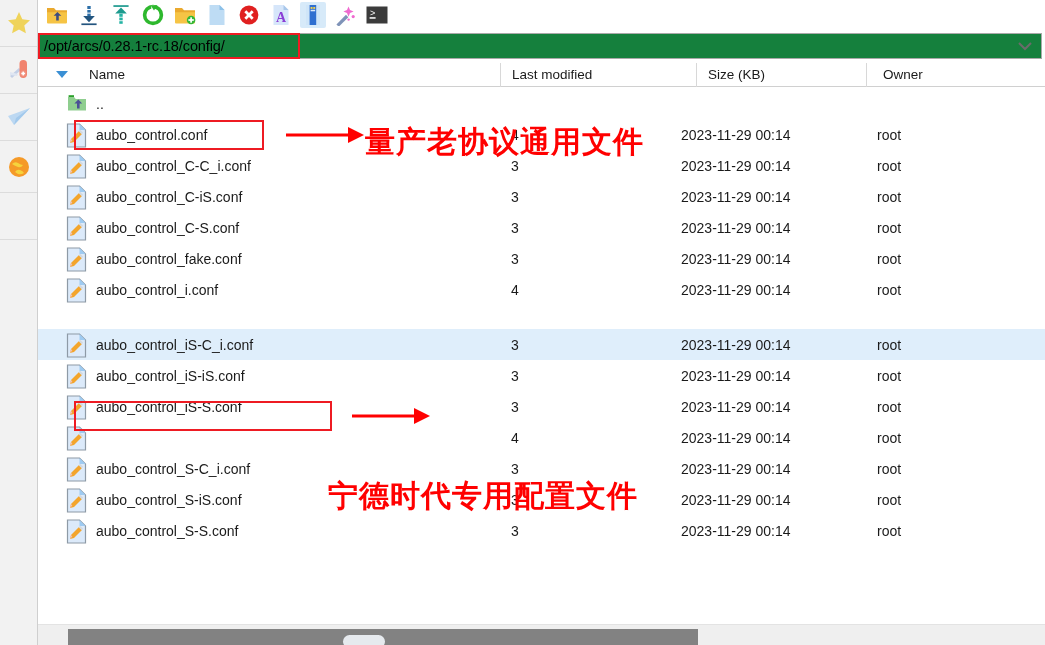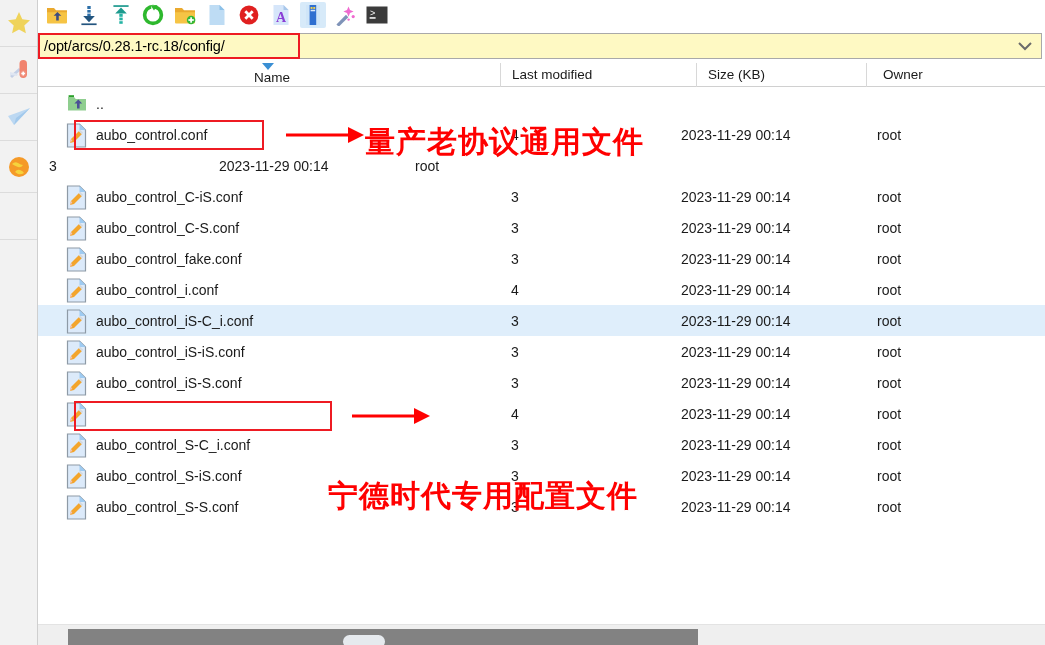--- a/index.html
+++ b/index.html
@@ -65,21 +65,21 @@
     width: 1007px; height: 28px;
     background: #ffffff;
     display: flex;
     align-items: center;
   }
   #pathbox {
     position: relative;
     flex: 1;
     height: 26px;
     border: 1px solid #a9a9a9;
-    background: #fef9c3;
+    background: #15803d;
     display: flex;
     align-items: center;
     margin-right: 3px;
   }
   #pathvalue {
     font-size: 14.5px;
     color: #000000;
     padding-left: 5px;
     white-space: nowrap;
     letter-spacing: -0.1px;
@@ -106,21 +106,21 @@
     width: 1007px; height: 24px;
     background: #ffffff;
     border-bottom: 1px solid #d0d0d0;
     display: flex;
     align-items: center;
     font-size: 13.5px;
     color: #1a1a1a;
   }
   .hcol { position: relative; height: 24px; display: flex; align-items: center; }
   .hcol + .hcol { border-left: 1px solid #d8d8d8; }
-  .hcol-name { width: 462px; padding-left: 6px; flex-direction: column; }
+  .hcol-name { width: 462px; padding-left: 6px; }
   .hcol-size { width: 170px; padding-left: 11px; }
   .hcol-mod  { width: 196px; padding-left: 11px; }
   .hcol-own  { width: 179px; padding-left: 16px; }
   #sort-tri {
     width: 0; height: 0;
     border-left: 6px solid transparent;
     border-right: 6px solid transparent;
     border-top: 7px solid #3a8fd4;
     margin-right: 21px;
     margin-left: 12px;
@@ -135,21 +135,21 @@
     overflow: hidden;
   }
   .row {
     height: 31px;
     display: flex;
     align-items: center;
     font-size: 14px;
     color: #1a1a1a;
     white-space: nowrap;
   }
-  .row.selected { background: #dfeefb; }
+  .row.selected { background: #dfeefb; margin-top: 24px; }
   .c-name { width: 462px; display: flex; align-items: center; padding-left: 28px; }
   .c-size { width: 170px; padding-left: 11px; }
   .c-mod  { width: 196px; padding-left: 11px; }
   .c-own  { width: 179px; padding-left: 11px; }
   .fname { margin-left: 8px; }
   .ficon { width: 22px; height: 24px; flex: 0 0 22px; }
   .ficon svg { display: block; }
 
   
   #hscroll-track {
@@ -405,20 +405,32 @@
               <path d="M4 20 l1 -4 1.4 1.4 Z" fill="#f2c0b4"></path>
             </svg>
           </span>
           <span class="fname">aubo_control.conf</span>
         </div>
         <div class="c-size">4</div>
         <div class="c-mod">2023-11-29 00:14</div>
         <div class="c-own">root</div>
       </div>
       <div class="row">
+        <div class="c-name">
+          <span class="ficon">
+            <svg width="22" height="25" viewBox="0 0 22 25">
+              <path d="M1.5 1 h12 l6 6 v17 h-18 Z" fill="#dceafa" stroke="#8e9aa6" stroke-width="1.2"></path>
+              <polygon points="13.5,1 19.5,7 13.5,7" fill="#9ecbf2"></polygon>
+              <path d="M4 20 l1 -4 8 -8 3 3 -8 8 Z" fill="#f3a52c"></path>
+              <path d="M12.6 8.3 l3 3 1.6 -1.6 -3 -3 Z" fill="#d4d9de"></path>
+              <path d="M4 20 l1 -4 1.4 1.4 Z" fill="#f2c0b4"></path>
+            </svg>
+          </span>
+          <span class="fname">aubo_control_C-C_i.conf</span>
+        </div>
         <div class="c-size">3</div>
         <div class="c-mod">2023-11-29 00:14</div>
         <div class="c-own">root</div>
       </div>
       <div class="row">
         <div class="c-name">
           <span class="ficon">
             <svg width="22" height="25" viewBox="0 0 22 25">
               <path d="M1.5 1 h12 l6 6 v17 h-18 Z" fill="#dceafa" stroke="#8e9aa6" stroke-width="1.2"></path>
               <polygon points="13.5,1 19.5,7 13.5,7" fill="#9ecbf2"></polygon>

